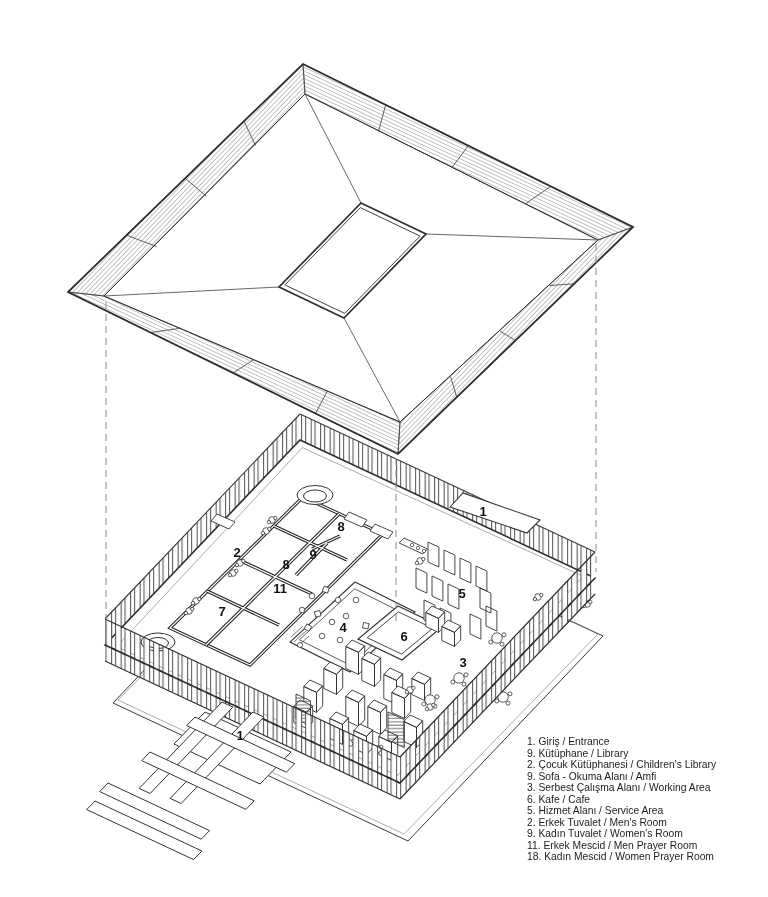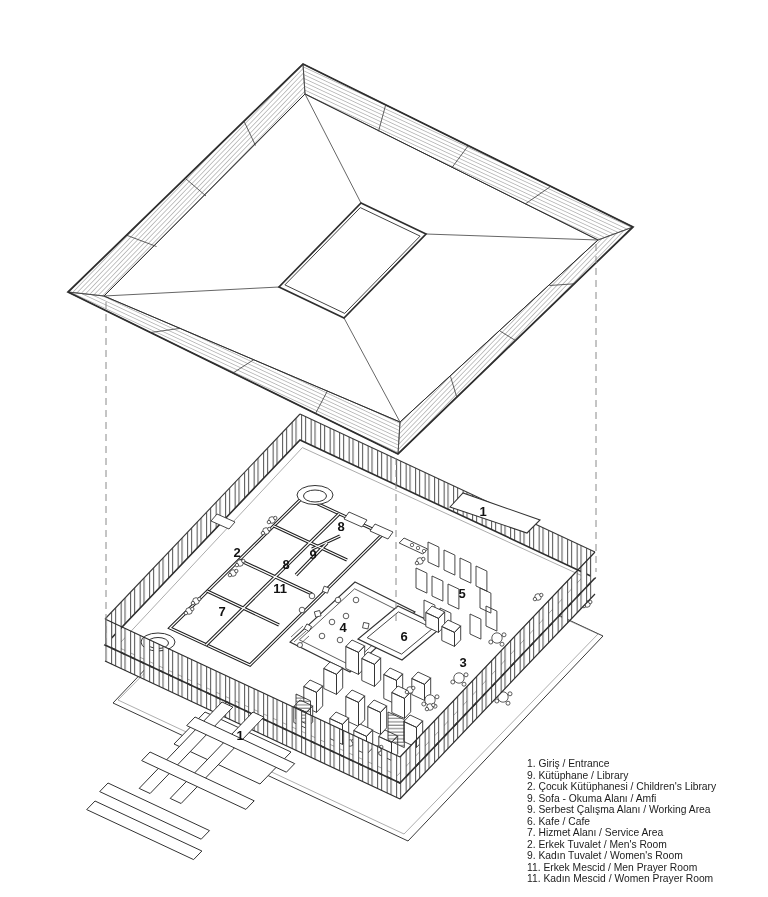--- a/index.html
+++ b/index.html
@@ -23,21 +23,20 @@
     white-space: nowrap;
   }
   .legend {
     position: absolute;
     left: 527px;
     top: 736px;
     font-size: 10.3px;
     line-height: 11.5px;
     color: #1c1c1c;
     white-space: nowrap;
-    margin-top: 22px;
   }
   .legend div { height: 11.5px; }
 </style>
 </head>
 <body>
 
 <div class="canvas">
 
 <svg width="768" height="897" viewBox="0 0 768 897">
   <defs>
@@ -278,22 +277,22 @@
   <span class="plan-label" style="left:462px;top:594px">5</span>
   <span class="plan-label" style="left:463px;top:663px">3</span>
   <span class="plan-label" style="left:240px;top:736px">1</span>
 </div>
 
 <div class="legend">
   <div>1. Giriş / Entrance</div>
   <div>9. Kütüphane / Library</div>
   <div>2. Çocuk Kütüphanesi / Children's Library</div>
   <div>9. Sofa - Okuma Alanı / Amfi</div>
-  <div>9. Serbest Çalışma Alanı / Working Area</div>
+  <div>3. Serbest Çalışma Alanı / Working Area</div>
   <div>6. Kafe / Cafe</div>
-  <div>7. Hizmet Alanı / Service Area</div>
+  <div>5. Hizmet Alanı / Service Area</div>
   <div>2. Erkek Tuvalet / Men's Room</div>
   <div>9. Kadın Tuvalet / Women's Room</div>
   <div>11. Erkek Mescid / Men Prayer Room</div>
-  <div>11. Kadın Mescid / Women Prayer Room</div>
+  <div>18. Kadın Mescid / Women Prayer Room</div>
 </div>
 
 </div>
 
 </body></html>

